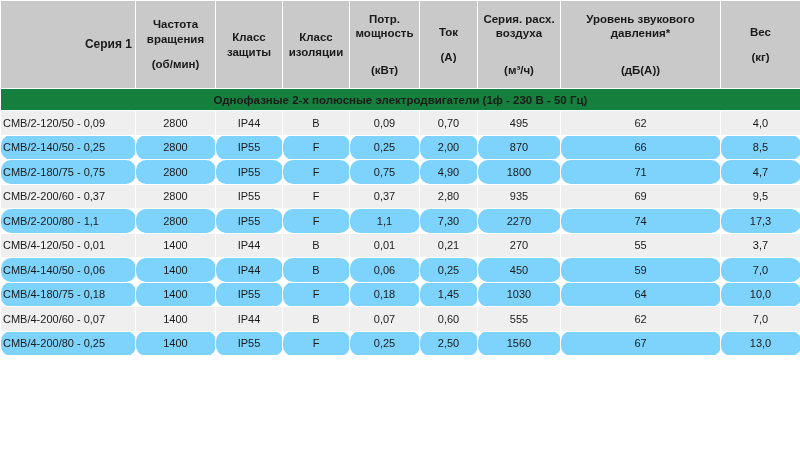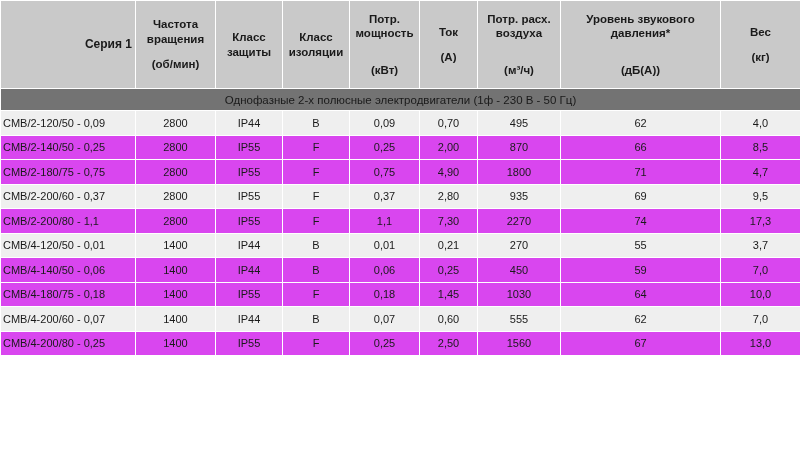--- a/index.html
+++ b/index.html
@@ -40,36 +40,36 @@
   tr.header-row th.series {
     text-align: right;
     font-size: 12px;
   }
   .hdr-main { display: block; }
   .hdr-unit { display: block; margin-top: 11px; font-weight: bold; }
   .hdr-unit.tight { margin-top: 22px; }
 
   
   tr.section-row td {
-    background: #737373;
-    font-weight: normal;
+    background: #15803d;
+    font-weight: bold;
     font-size: 11.5px;
     height: 22px;
   }
 
   
   tr.data-row td {
     height: 24.5px;
     font-size: 11px;
   }
   tr.data-row td.model {
     text-align: left;
   }
   tr.row-light td { background: #efefef; }
-  tr.row-dark td  { background: #d946ef; }
+  tr.row-dark td  { background: #7dd3fc; border-radius: 10px; }
 
   
   col.c0 { width: 135px; }
   col.c1 { width: 80px; }
   col.c2 { width: 67px; }
   col.c3 { width: 67px; }
   col.c4 { width: 70px; }
   col.c5 { width: 58px; }
   col.c6 { width: 83px; }
   col.c7 { width: 160px; }
@@ -108,21 +108,21 @@
         </th>
         <th>
           <span class="hdr-main">Потр. мощность</span>
           <span class="hdr-unit tight">(кВт)</span>
         </th>
         <th>
           <span class="hdr-main">Ток</span>
           <span class="hdr-unit">(А)</span>
         </th>
         <th>
-          <span class="hdr-main">Потр. расх. воздуха</span>
+          <span class="hdr-main">Серия. расх. воздуха</span>
           <span class="hdr-unit tight">(м³/ч)</span>
         </th>
         <th>
           <span class="hdr-main">Уровень звукового давления*</span>
           <span class="hdr-unit tight">(дБ(А))</span>
         </th>
         <th>
           <span class="hdr-main">Вес</span>
           <span class="hdr-unit">(кг)</span>
         </th>

